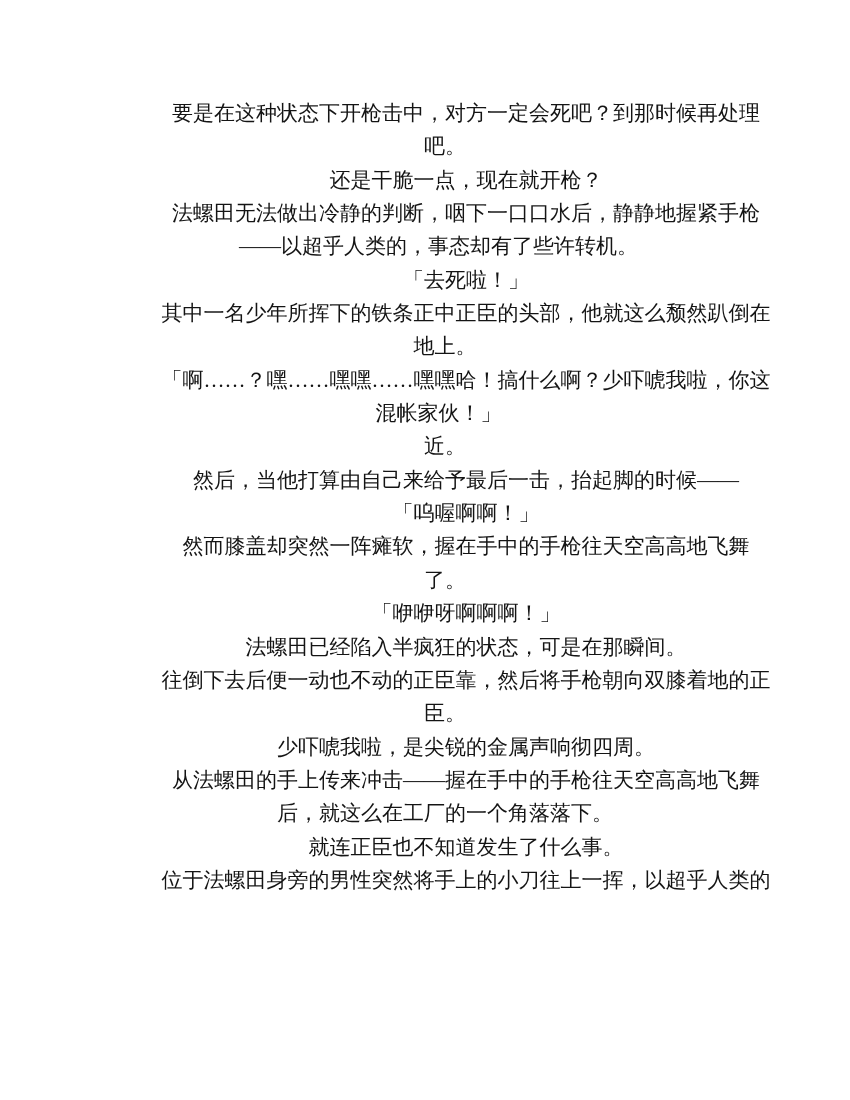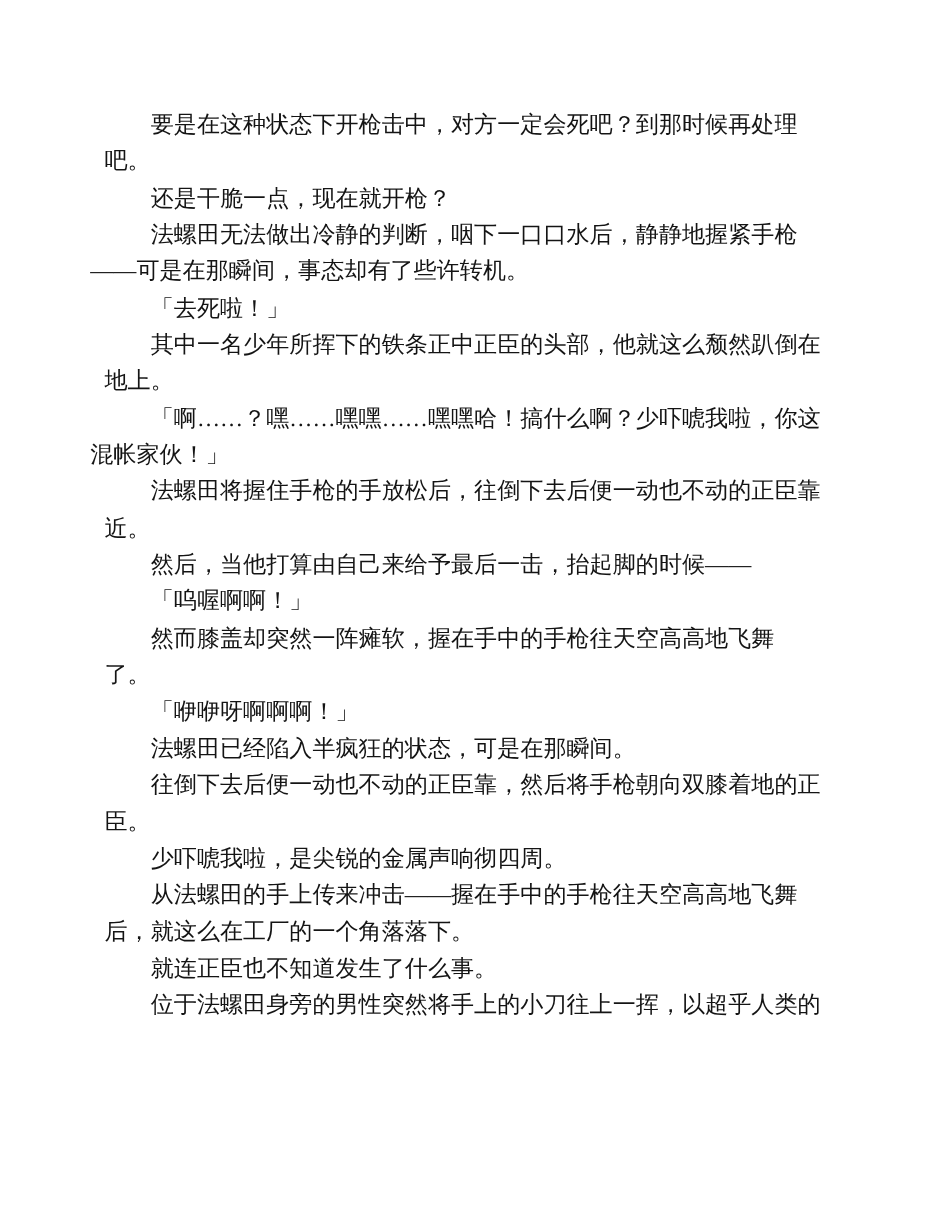--- a/index.html
+++ b/index.html
@@ -17,48 +17,47 @@
   .text-block {
     position: absolute;
     left: 95px;
     top: 97px;
     width: 700px;
     font-family: "Liberation Serif", "DejaVu Serif", serif;
     font-size: 21px;
     line-height: 33.35px;
     color: #141414;
     white-space: nowrap;
-    text-align: left;
+    text-align: center;
   }
   .line {
     height: 33.35px;
   }
   .line.indent {
     text-indent: 42px;
   }
   .line.pull {
     margin-left: -13px;
   }
 </style>
 </head>
 <body>
 
 <div class="page">
   <div class="text-block" style="color: rgb(20, 20, 20);">
       <div class="line indent">要是在这种状态下开枪击中，对方一定会死吧？到那时候再处理</div>
       <div class="line">吧。</div>
       <div class="line indent">还是干脆一点，现在就开枪？</div>
       <div class="line indent">法螺田无法做出冷静的判断，咽下一口口水后，静静地握紧手枪</div>
-      <div class="line pull">——可是在那瞬间，事态却有了些许转机。</div>
+      <div class="line pull">——以超乎人类的，事态却有了些许转机。</div>
       <div class="line indent">「去死啦！」</div>
       <div class="line indent">其中一名少年所挥下的铁条正中正臣的头部，他就这么颓然趴倒在</div>
       <div class="line">地上。</div>
       <div class="line indent">「啊……？嘿……嘿嘿……嘿嘿哈！搞什么啊？少吓唬我啦，你这</div>
       <div class="line pull">混帐家伙！」</div>
-      <div class="line indent">法螺田将握住手枪的手放松后，往倒下去后便一动也不动的正臣靠</div>
       <div class="line">近。</div>
       <div class="line indent">然后，当他打算由自己来给予最后一击，抬起脚的时候——</div>
       <div class="line indent">「呜喔啊啊！」</div>
       <div class="line indent">然而膝盖却突然一阵瘫软，握在手中的手枪往天空高高地飞舞</div>
       <div class="line">了。</div>
       <div class="line indent">「咿咿呀啊啊啊！」</div>
       <div class="line indent">法螺田已经陷入半疯狂的状态，可是在那瞬间。</div>
       <div class="line indent">往倒下去后便一动也不动的正臣靠，然后将手枪朝向双膝着地的正</div>
       <div class="line">臣。</div>
       <div class="line indent">少吓唬我啦，是尖锐的金属声响彻四周。</div>

